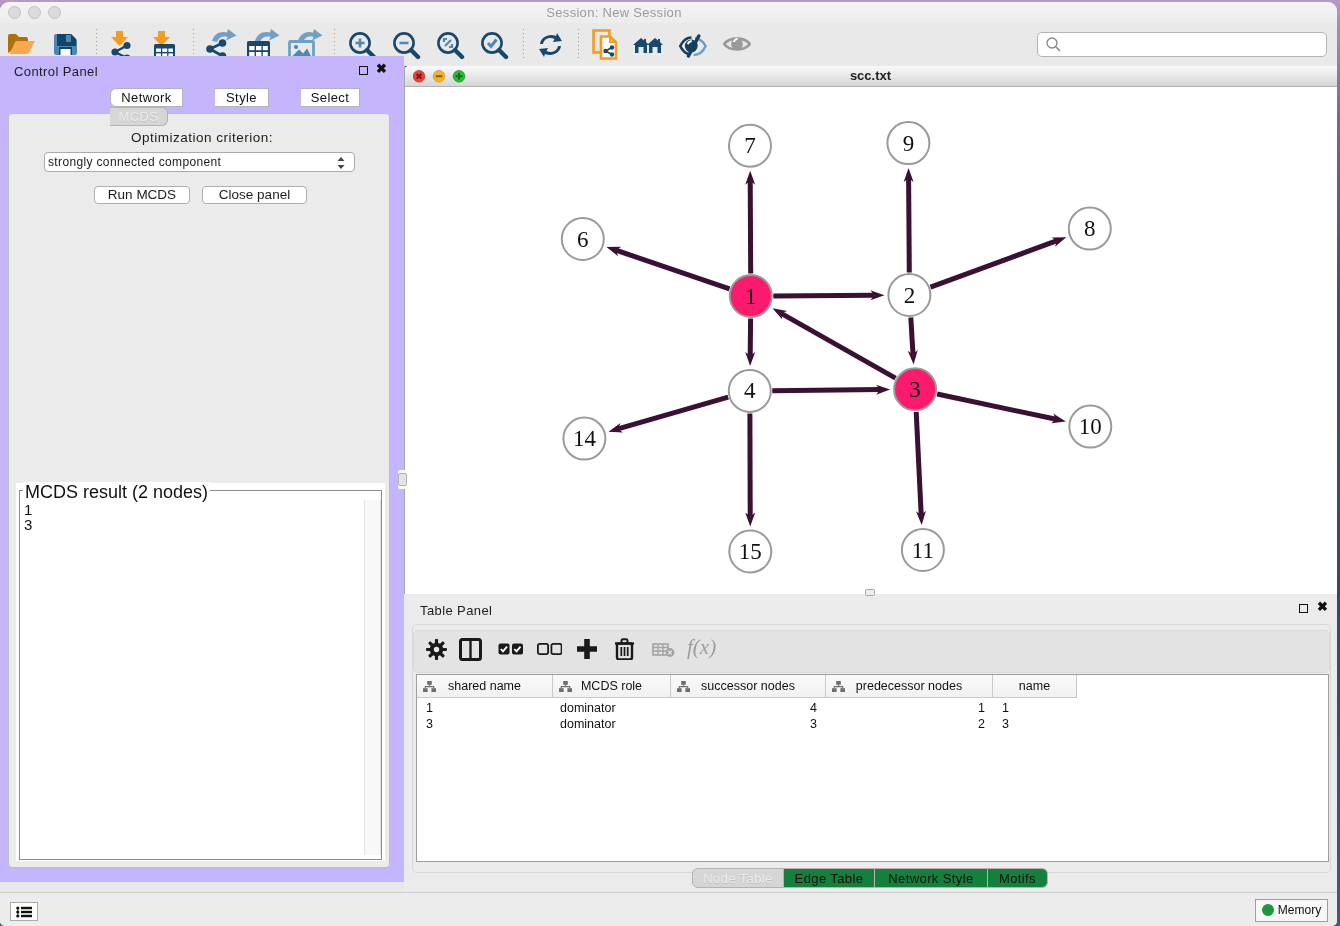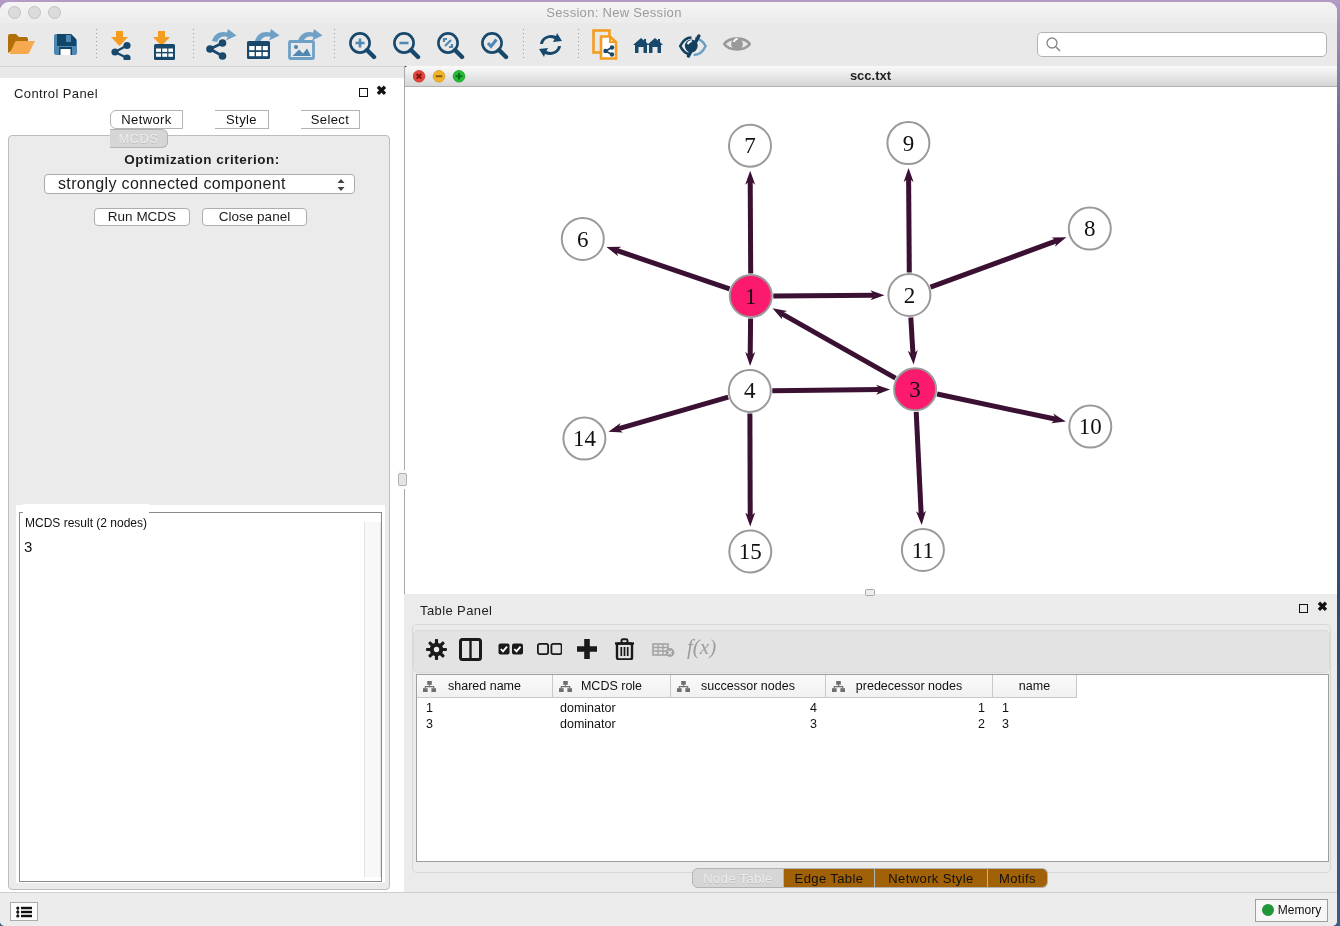--- a/index.html
+++ b/index.html
@@ -15,52 +15,52 @@
 #titletext{left:0;top:0;width:1228px;height:21px;line-height:21px;text-align:center;
   font-size:13px;color:#9b9b9b;letter-spacing:0.3px;}
 .tl{width:13px;height:13px;border-radius:50%;top:4px;background:#dbdbdb;border:1px solid #c2c2c2;box-sizing:border-box;}
 
 #toolbar{left:0;top:21px;width:1337px;height:43px;background:#e9e9e9;border-bottom:1px solid #d4d4d4;}
 .sep{top:6px;height:30px;width:1px;
   background-image:linear-gradient(#9a9a9a 33%, rgba(255,255,255,0) 0%);
   background-size:1px 4px;background-repeat:repeat-y;}
 #search{left:1037px;top:9px;width:288px;height:23px;background:#fff;border:1px solid #b3b3b3;border-radius:5px;}
 
-#cpanel{left:0;top:76px;width:404px;height:826px;background:#ffffff;}
+#cpanel{left:0;top:54px;width:404px;height:826px;background:#c4b5fd;}
 #cp-title{left:14px;top:8px;font-size:13px;color:#1e1e1e;letter-spacing:0.4px;}
 .tab{box-sizing:border-box;height:19px;line-height:18px;text-align:center;font-size:13px;color:#111;letter-spacing:0.4px;
   background:#fff;border:1px solid #b3b3b3;border-left:none;float:left;margin-left:32px;}
 .tabsel{background:#d6d6d6 !important;color:#ececec !important;text-shadow:0 1px 0 #c0c0c0;}
 #cp-pane{left:8px;top:57px;width:382px;height:755px;background:#ebebeb;border:1px solid #bdbdbd;border-radius:4px;box-sizing:border-box;}
-#opt-label{left:0;top:74px;width:404px;text-align:center;font-size:13.5px;color:#1c1c1c;letter-spacing:0.5px;font-weight:bold;}
+#opt-label{left:0;top:74px;width:404px;text-align:center;font-size:13.5px;color:#1c1c1c;letter-spacing:0.5px;}
 #opt-dd{left:44px;top:96px;width:311px;height:20px;background:#fff;border:1px solid #ababab;border-radius:4px;box-sizing:border-box;
-  font-size:16px;color:#1c1c1c;line-height:18px;padding-left:13px;letter-spacing:0.35px;}
+  font-size:12px;color:#1c1c1c;line-height:18px;padding-left:3px;letter-spacing:0.35px;}
 .btn{height:18px;background:#fff;border:1px solid #aeaeae;border-radius:4px;box-sizing:border-box;
   font-size:13.5px;color:#1c1c1c;line-height:16px;text-align:center;}
-#fieldset-legend{left:23px;top:426px;background:#fff;padding:12px 2px;font-size:12px;color:#111;}
+#fieldset-legend{left:23px;top:426px;background:#fff;padding:0 2px;font-size:18px;color:#111;}
 #mcds-white{left:16px;top:427px;width:369px;height:378px;background:#fff;}
 #mcds-border{left:2.5px;top:7px;width:363px;height:370px;border:1px solid #8a8a8a;box-sizing:border-box;}
 #mcds-text{left:8px;top:18.5px;font-size:15px;color:#111;line-height:15.5px;}
 #mcds-sb{left:348px;top:17px;width:15px;height:355px;background:#f8f8f8;border-left:1px solid #e3e3e3;border-right:1px solid #e3e3e3;}
 
 #mdi{left:404px;top:64px;width:933px;height:528px;background:#30507a;}
 #iwin{left:0px;top:0px;width:933px;height:528px;background:#fff;border-radius:5px 5px 0 0;overflow:hidden;padding-left:36px;}
 #ititle{left:0;top:0;width:933px;height:20px;background:linear-gradient(#fafafa 0%,#e9e9e9 45%,#d6d6d6 100%);border-bottom:1px solid #b2b2b2;}
 #ititletext{left:0;top:0;width:933px;height:21px;line-height:20px;text-align:center;font-size:13px;color:#222;font-weight:bold;}
 
 #tpanel{left:404px;top:592px;width:933px;height:300px;background:#ebebeb;}
 #tp-title{left:16px;top:9px;font-size:13px;color:#1e1e1e;letter-spacing:0.4px;}
 #tp-sub{left:8px;top:30px;width:919px;height:249px;border:1px solid #d8d8d8;border-radius:5px;box-sizing:border-box;}
 #tp-tbbox{left:9px;top:36px;width:917px;height:43px;background:#e3e3e3;border:1px solid #dadada;border-radius:5px;box-sizing:border-box;}
 #tp-table{left:12px;top:80px;width:913px;height:188px;background:#fff;border:1px solid #9e9e9e;box-sizing:border-box;}
 .hcell{top:0;height:23px;border-right:1px solid #c9c9c9;border-bottom:1px solid #c9c9c9;background:linear-gradient(#fafafa,#f1f1f1);box-sizing:border-box;
   font-size:12.5px;color:#111;text-align:center;line-height:23px;}
 .tcell{font-size:12.5px;color:#111;line-height:17px;}
 .ttab{box-sizing:border-box;height:20px;line-height:19px;text-align:center;font-size:13px;color:#111;letter-spacing:0.4px;
-  background:#a16207;border:1px solid #b3b3b3;border-left:none;float:left;}
+  background:#15803d;border:1px solid #b3b3b3;border-left:none;float:left;}
 
 #status{left:0;top:890px;width:1337px;height:34px;background:#ececec;border-top:1px solid #d0d0d0;}
 #listbtn{left:10px;top:9px;width:28px;height:19px;background:#fdfdfd;border:1px solid #ababab;box-sizing:border-box;}
 #membtn{left:1255px;top:6px;width:73px;height:23px;background:#f7f7f7;border:1px solid #9e9e9e;box-sizing:border-box;
   font-size:12px;color:#111;text-align:center;line-height:21px;}
 </style>
 </head>
 <body>
 <div id="win">
 

